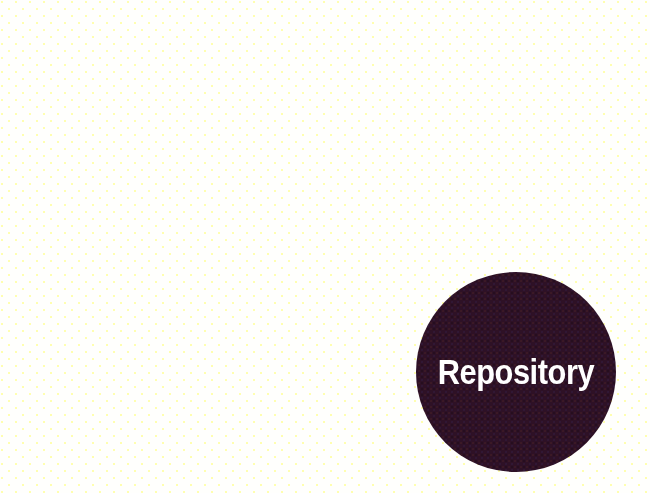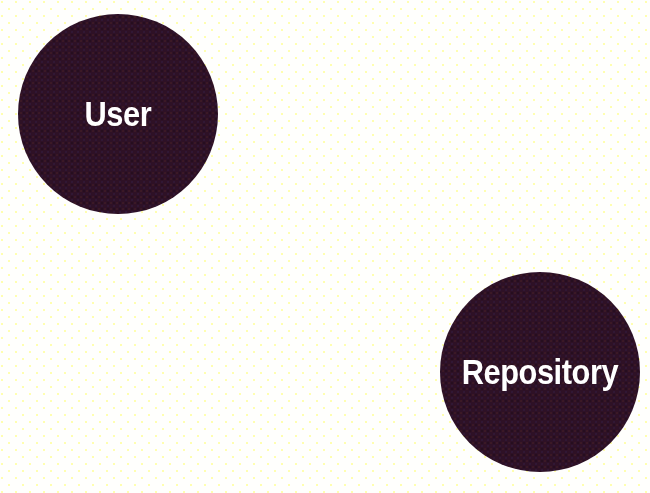--- a/index.html
+++ b/index.html
@@ -47,21 +47,18 @@
     transform: scaleX(0.88);
     white-space: nowrap;
     user-select: none;
   }
 </style>
 </head>
 <body>
 
 <div class="canvas">
 
-  <div class="node" style="left: 18px; top: 14px; width: 200px; height: 200px; background-color: rgb(46, 17, 38); color: rgb(255, 255, 255);">
-    <span class="node-label">User</span>
-  </div>
 
-  <div class="node" style="left: 440px; top: 272px; width: 200px; height: 200px; background-color: rgb(46, 17, 38); color: rgb(255, 255, 255);">
+  <div class="node" style="left: 416px; top: 272px; width: 200px; height: 200px; background-color: rgb(46, 17, 38); color: rgb(255, 255, 255);">
     <span class="node-label">Repository</span>
   </div>
 
 </div>
 
 </body></html>

